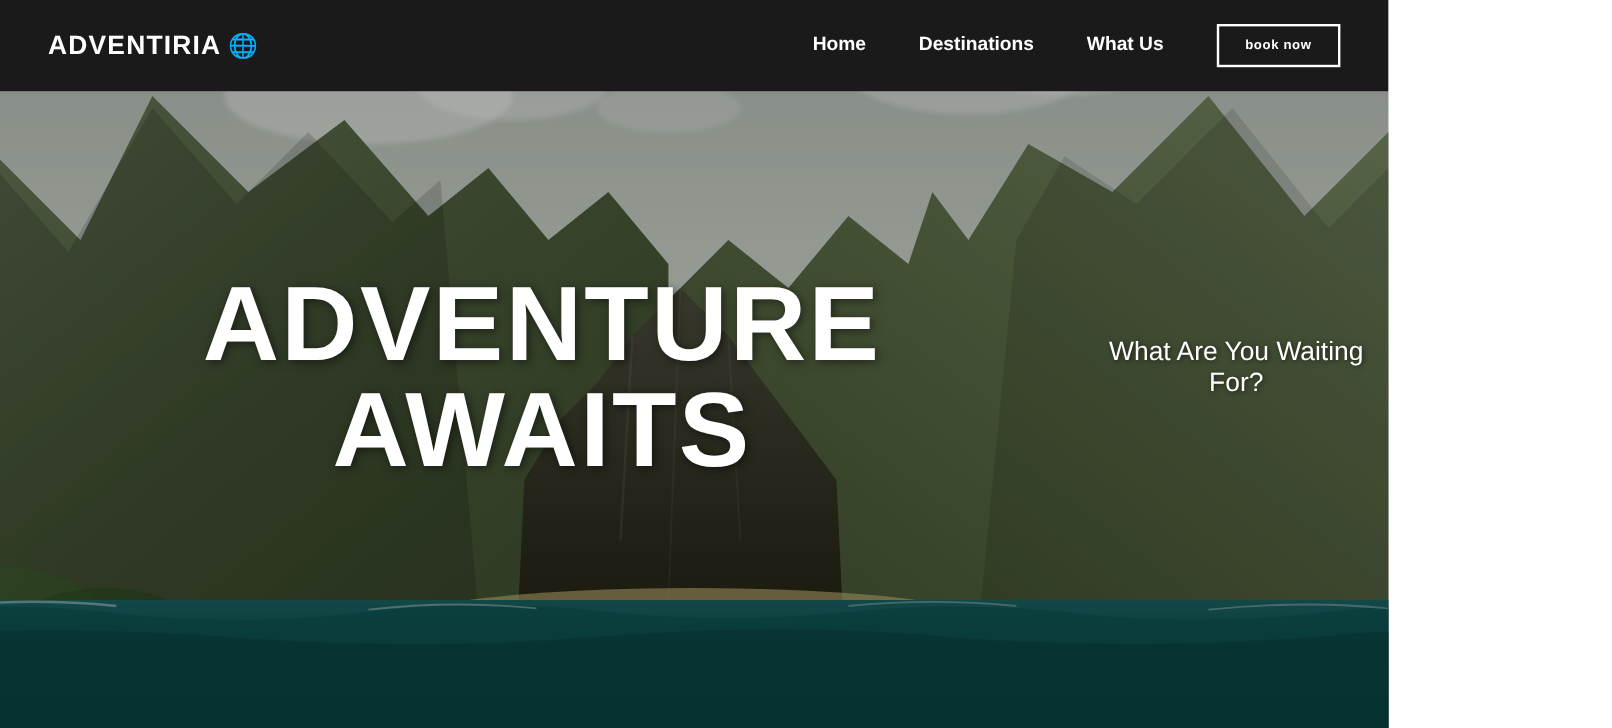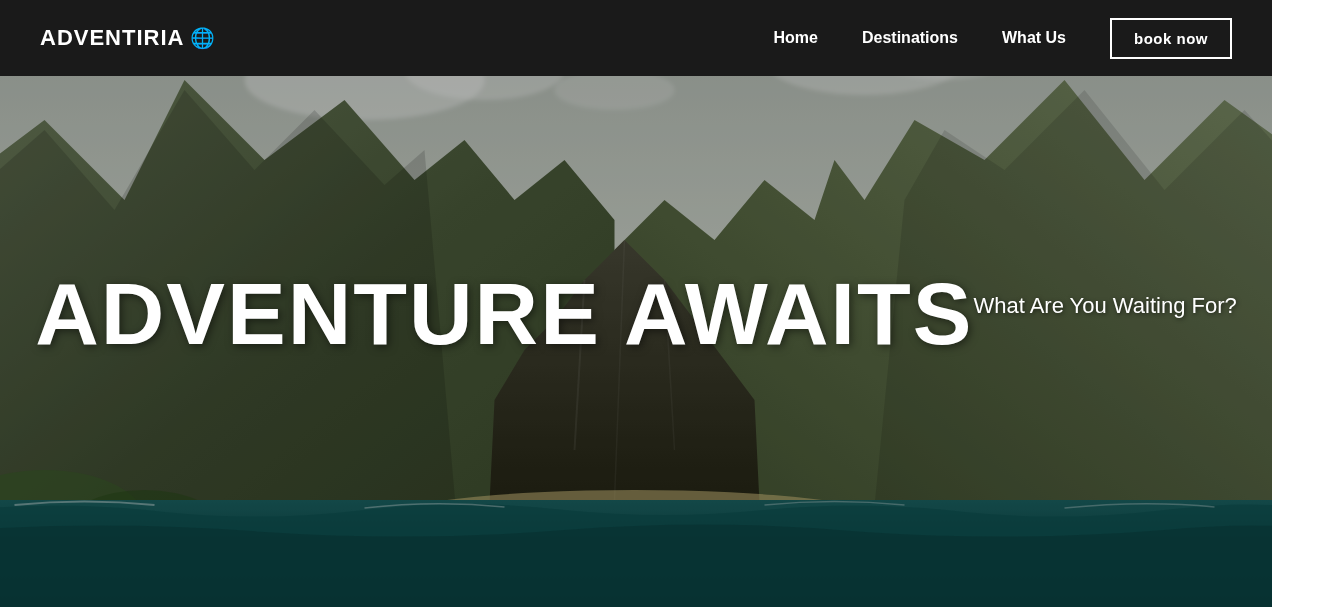--- a/index.html
+++ b/index.html
@@ -60,30 +60,30 @@
       font-size: 16px;
       font-weight: 600;
       cursor: pointer;
     }
 
     .book-now-btn {
       color: #ffffff;
       background: transparent;
       border: 2px solid #ffffff;
       padding: 10px 22px;
-      font-size: 15px;
+      font-size: 11px;
       font-weight: 700;
       cursor: pointer;
       letter-spacing: 0.5px;
     }
 
     
     .hero {
       position: relative;
-      width: 1272px;
+      width: 1157px;
       height: 607px;
       overflow: hidden;
     }
 
     .hero-bg {
       position: absolute;
       top: 0;
       left: 0;
       width: 100%;
       height: 100%;

